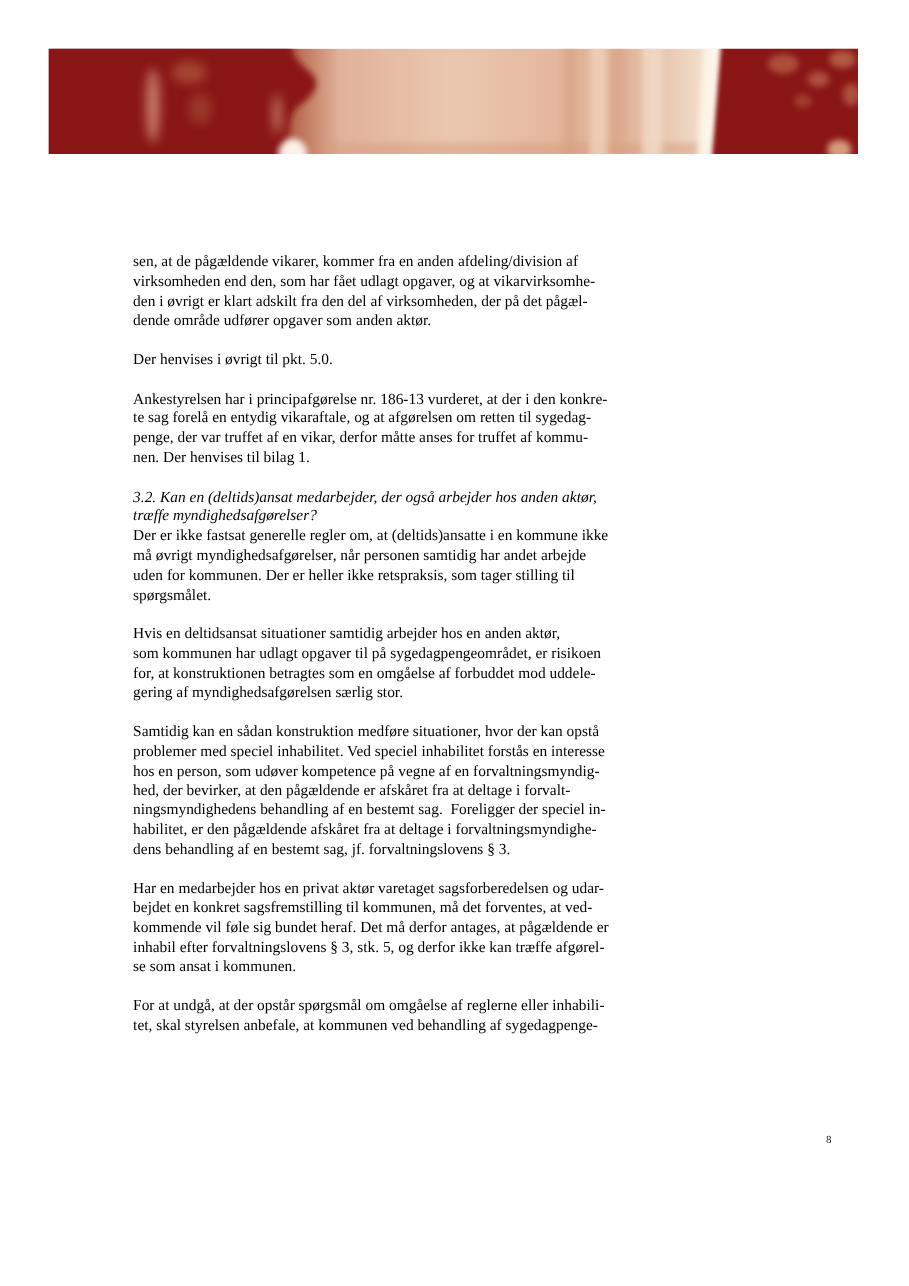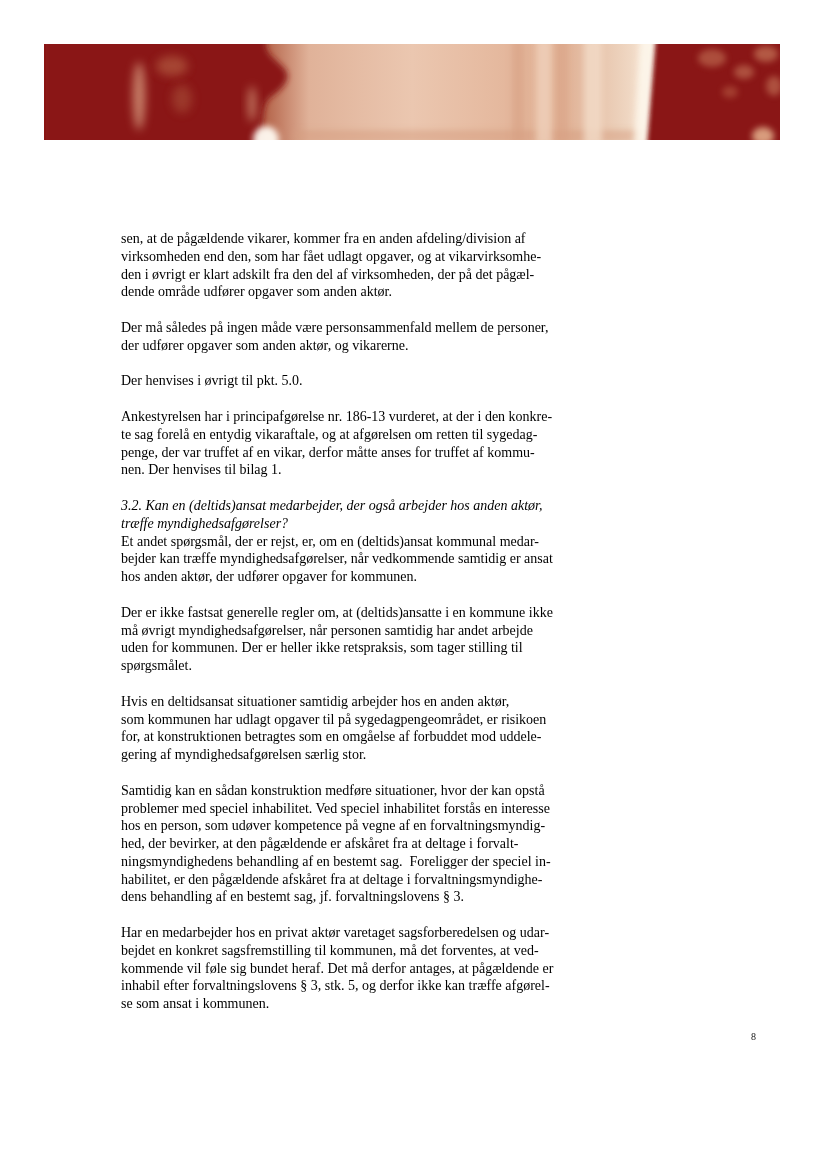--- a/index.html
+++ b/index.html
@@ -87,49 +87,46 @@
       <ellipse cx="730" cy="42" rx="8" ry="10" fill="#d28a68" opacity="0.5" filter="url(#b3)"></ellipse>
       <ellipse cx="719" cy="92" rx="11" ry="9" fill="#e6b48f" opacity="0.85" filter="url(#b3)"></ellipse>
     </svg>
   </div>
 
   <div class="content" id="content">
       <p class="para">sen, at de pågældende vikarer, kommer fra en anden afdeling/division af
 virksomheden end den, som har fået udlagt opgaver, og at vikarvirksomhe-
 den i øvrigt er klart adskilt fra den del af virksomheden, der på det pågæl-
 dende område udfører opgaver som anden aktør.</p>
-      <p class="para">Der må således på ingen måde være personsammenfald mellem de personer,
-der udfører opgaver som anden aktør, og vikarerne.</p>
       <p class="para">Der henvises i øvrigt til pkt. 5.0.</p>
       <p class="para">Ankestyrelsen har i principafgørelse nr. 186-13 vurderet, at der i den konkre-
 te sag forelå en entydig vikaraftale, og at afgørelsen om retten til sygedag-
 penge, der var truffet af en vikar, derfor måtte anses for truffet af kommu-
 nen. Der henvises til bilag 1.</p>
       <p class="para heading">3.2. Kan en (deltids)ansat medarbejder, der også arbejder hos anden aktør,
 træffe myndighedsafgørelser?</p>
-      <p class="para">Et andet spørgsmål, der er rejst, er, om en (deltids)ansat kommunal medar-
-bejder kan træffe myndighedsafgørelser, når vedkommende samtidig er ansat
-hos anden aktør, der udfører opgaver for kommunen.</p>
       <p class="para">Der er ikke fastsat generelle regler om, at (deltids)ansatte i en kommune ikke
 må øvrigt myndighedsafgørelser, når personen samtidig har andet arbejde
 uden for kommunen. Der er heller ikke retspraksis, som tager stilling til
 spørgsmålet.</p>
       <p class="para">Hvis en deltidsansat situationer samtidig arbejder hos en anden aktør,
 som kommunen har udlagt opgaver til på sygedagpengeområdet, er risikoen
 for, at konstruktionen betragtes som en omgåelse af forbuddet mod uddele-
 gering af myndighedsafgørelsen særlig stor.</p>
       <p class="para">Samtidig kan en sådan konstruktion medføre situationer, hvor der kan opstå
 problemer med speciel inhabilitet. Ved speciel inhabilitet forstås en interesse
 hos en person, som udøver kompetence på vegne af en forvaltningsmyndig-
 hed, der bevirker, at den pågældende er afskåret fra at deltage i forvalt-
 ningsmyndighedens behandling af en bestemt sag.  Foreligger der speciel in-
 habilitet, er den pågældende afskåret fra at deltage i forvaltningsmyndighe-
 dens behandling af en bestemt sag, jf. forvaltningslovens § 3.</p>
       <p class="para">Har en medarbejder hos en privat aktør varetaget sagsforberedelsen og udar-
 bejdet en konkret sagsfremstilling til kommunen, må det forventes, at ved-
 kommende vil føle sig bundet heraf. Det må derfor antages, at pågældende er
 inhabil efter forvaltningslovens § 3, stk. 5, og derfor ikke kan træffe afgørel-
 se som ansat i kommunen.</p>
+      <p class="para">For at undgå, at der opstår spørgsmål om omgåelse af reglerne eller inhabili-
+tet, skal styrelsen anbefale, at kommunen ved behandling af sygedagpenge-</p>
     </div>
 
   <div class="page-number">8</div>
 
 </div>
 
 </body></html>

